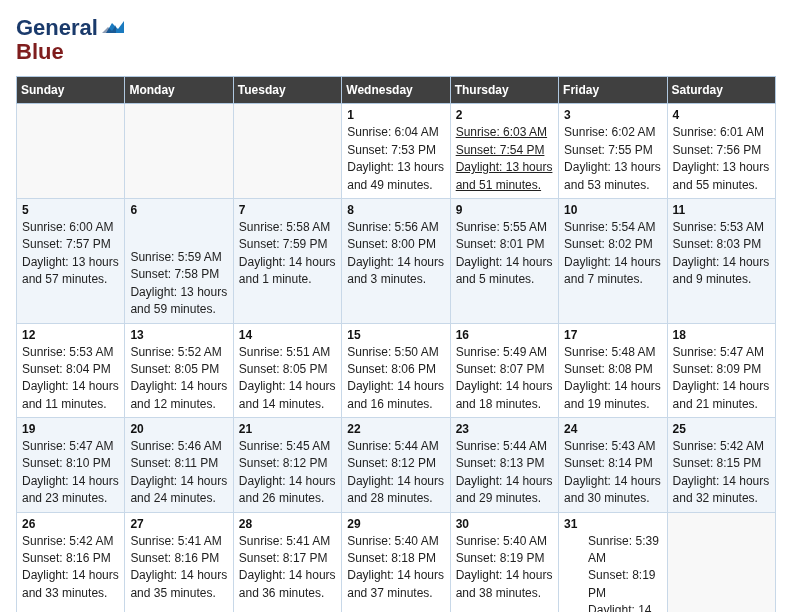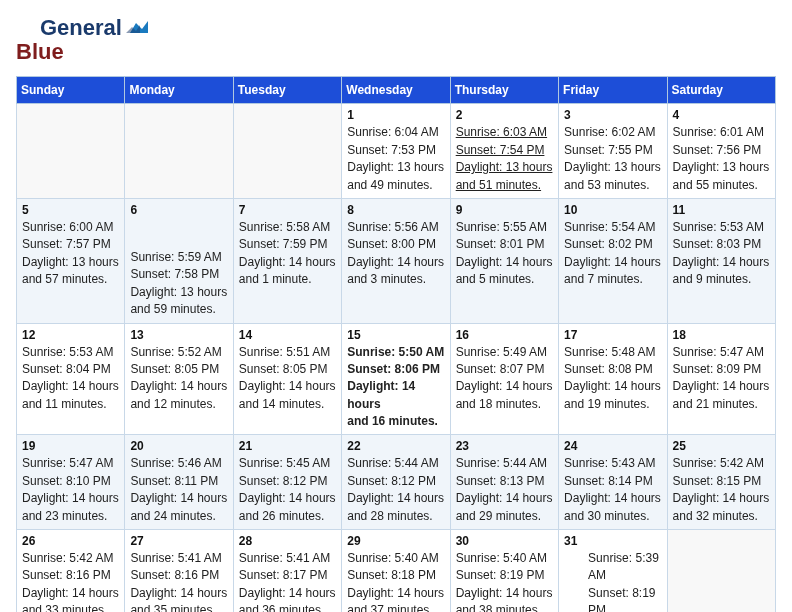--- a/index.html
+++ b/index.html
@@ -41,21 +41,21 @@
     .location {
       font-size: 14px;
       color: #333;
     }
     .calendar {
       width: 100%;
       border-collapse: collapse;
       font-size: 11px;
     }
     .calendar th {
-      background: #1d4ed8;
+      background: #404040;
       color: #fff;
       padding: 6px 4px;
       text-align: left;
       font-size: 12px;
       border: 1px solid #b0c8e0;
     }
     .calendar td {
       vertical-align: top;
       padding: 4px 5px;
       border: 1px solid #c8d8e8;
@@ -79,21 +79,21 @@
     }
     .empty {
       background: #f8f8f8 !important;
     }
   </style>
 </head>
 <body>
 
 <div class="header">
   <div class="logo">
-    <div style="display:flex; align-items:center; gap:2px;margin-left:24px;">
+    <div style="display:flex; align-items:center; gap:2px;">
       <span class="logo-text">General</span>
       <svg width="22" height="18" viewBox="0 0 22 18" style="margin-left:2px;">
         <polygon points="4,14 10,4 16,10 22,2 22,14" fill="#1a7abf"></polygon>
         <polygon points="0,14 6,8 10,12 14,6 14,14" fill="#1a3a6b" opacity="0.5"></polygon>
       </svg>
     </div>
     <span class="logo-text logo-blue">Blue</span>
   </div>
   <div class="title-block">
     <div class="month-title"></div>
@@ -215,21 +215,21 @@
         </td>
         <td>
           <div class="day-num">14</div>
           <div class="day-info" style="white-space: pre-line;">Sunrise: 5:51 AM
 Sunset: 8:05 PM
 Daylight: 14 hours
 and 14 minutes.</div>
         </td>
         <td>
           <div class="day-num">15</div>
-          <div class="day-info" style="white-space: pre-line; font-weight: bold;">Sunrise: 5:50 AM
+          <div class="day-info" style="white-space: pre-line;">Sunrise: 5:50 AM
 Sunset: 8:06 PM
 Daylight: 14 hours
 and 16 minutes.</div>
         </td>
         <td>
           <div class="day-num">16</div>
           <div class="day-info" style="white-space: pre-line;">Sunrise: 5:49 AM
 Sunset: 8:07 PM
 Daylight: 14 hours
 and 18 minutes.</div>

